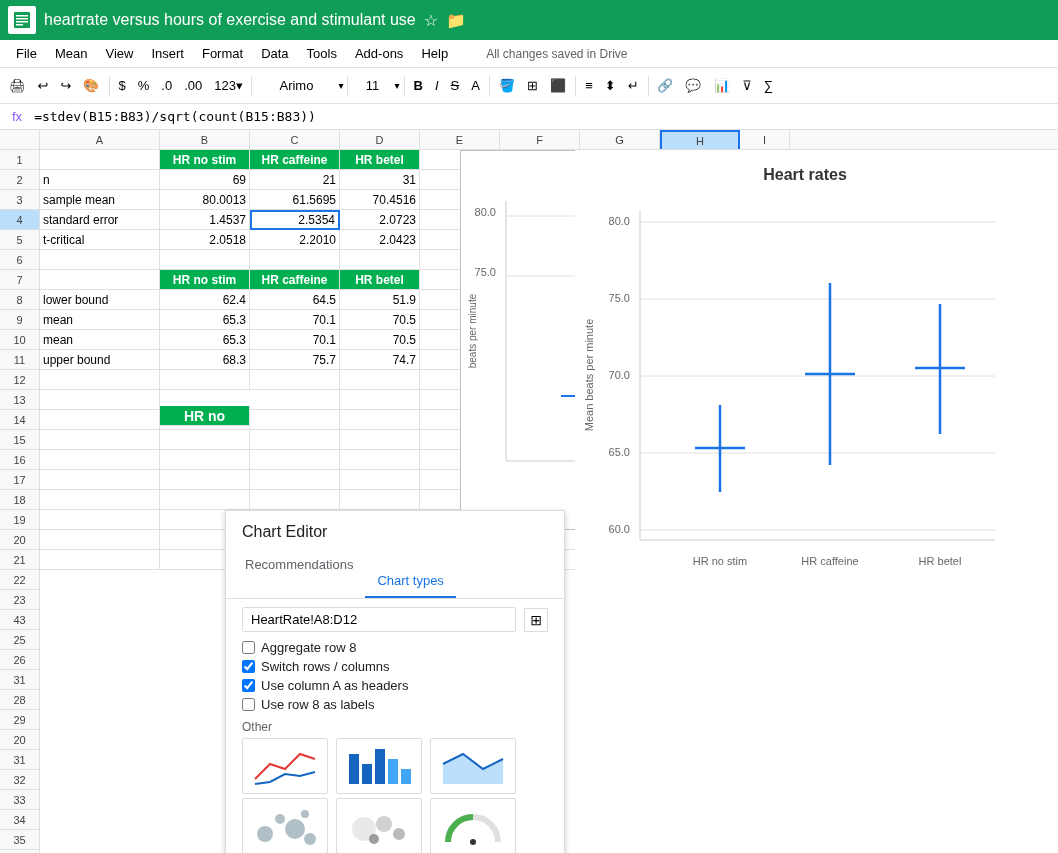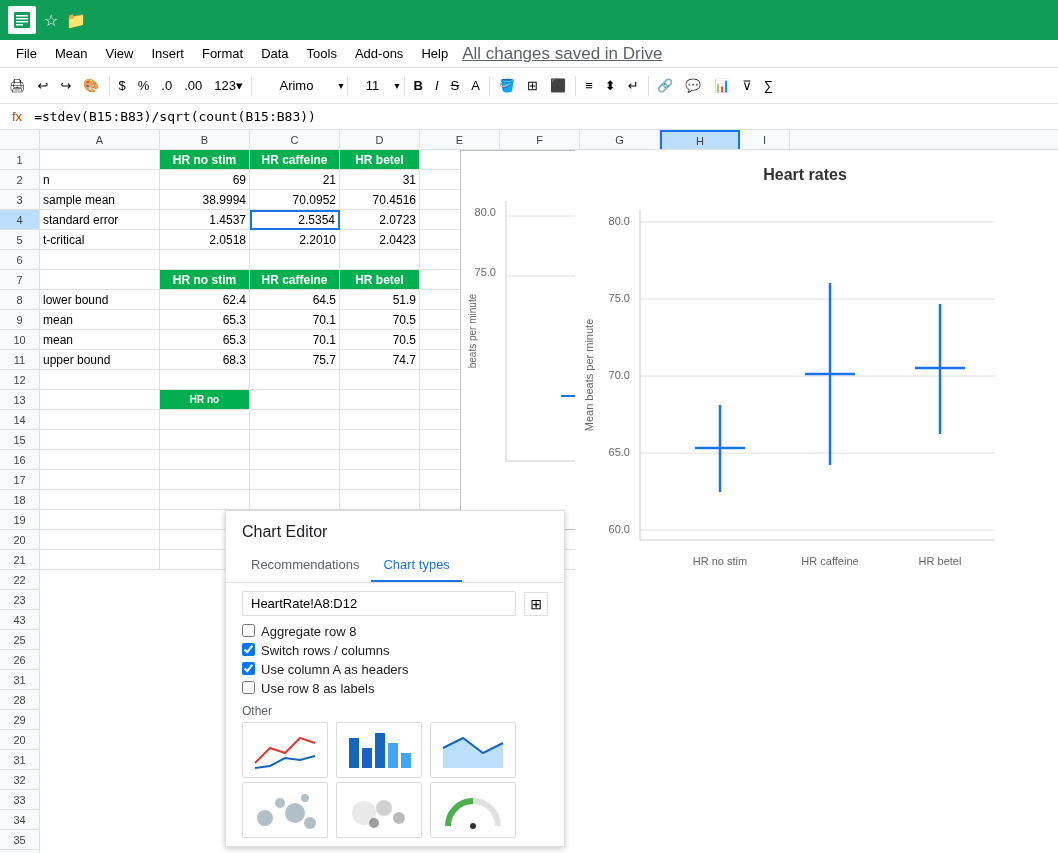--- a/index.html
+++ b/index.html
@@ -39,24 +39,23 @@
       gap: 2px;
       border-bottom: 1px solid #e0e0e0;
     }
     .menu-item {
       padding: 2px 8px;
       font-size: 13px;
       cursor: pointer;
       border-radius: 2px;
     }
     #autosave {
-      margin-left: 4px;
+      margin-left: 28px;
       color: #5f6368;
-      font-size: 17px;
-      text-decoration: underline;
+      font-size: 12px;
     }
 
     
     #format-bar {
       height: 36px;
       background: #fff;
       display: flex;
       align-items: center;
       padding: 0 4px;
       gap: 2px;
@@ -85,21 +84,21 @@
     
     #formula-bar {
       height: 26px;
       background: #fff;
       display: flex;
       align-items: center;
       border-bottom: 1px solid #e0e0e0;
       padding: 0 4px;
       gap: 4px;
     }
-    #formula-icon { font-size: 13px; color: #c2410c; padding: 0 8px; }
+    #formula-icon { font-size: 13px; color: #8b5cf6; padding: 0 8px; }
     #formula-input {
       flex: 1;
       font-size: 13px;
       border: none;
       outline: none;
       font-family: monospace;
     }
 
     
     #main-area {
@@ -227,32 +226,33 @@
     }
     #chart-editor-title {
       padding: 12px 16px 8px;
       font-size: 16px;
       font-weight: 500;
       color: #202124;
     }
     #chart-editor-tabs {
       display: flex;
       border-bottom: 1px solid #e0e0e0;
-      padding: 0 13px;
+      padding: 0 7px;
     }
     .editor-tab {
       padding: 8px 12px;
       font-size: 13px;
       cursor: pointer;
       color: #5f6368;
       border-bottom: 2px solid transparent;
     }
     .editor-tab.active {
       color: #1a73e8;
       border-bottom: 2px solid #1a73e8;
+      margin-top: 16px;
     }
 
     #chart-editor-body { padding: 8px 16px; }
 
     #data-range-row {
       display: flex;
       align-items: center;
       gap: 8px;
       margin-bottom: 8px;
     }
@@ -266,21 +266,21 @@
     .grid-icon {
       width: 24px; height: 24px;
       border: 1px solid #dadce0;
       display: flex; align-items: center; justify-content: center;
       cursor: pointer;
       font-size: 14px;
     }
 
     .checkbox-row {
       display: flex;
-      align-items: flex-start;
+      align-items: center;
       gap: 6px;
       margin: 4px 0;
       font-size: 13px;
       color: #202124;
     }
     .checkbox-row input[type=checkbox] { cursor: pointer; }
 
     .section-label {
       font-size: 12px;
       color: #5f6368;
@@ -320,20 +320,21 @@
 <div id="app-bar">
   <div id="app-icon">
     <svg viewBox="0 0 18 18" fill="none">
       <rect x="1" y="1" width="16" height="16" rx="1" fill="#0f9d58"></rect>
       <rect x="3" y="4" width="12" height="1.5" fill="#fff"></rect>
       <rect x="3" y="7" width="12" height="1.5" fill="#fff"></rect>
       <rect x="3" y="10" width="12" height="1.5" fill="#fff"></rect>
       <rect x="3" y="13" width="7" height="1.5" fill="#fff"></rect>
     </svg>
   </div>
+  <span id="doc-title">heartrate versus hours of exercise and stimulant use</span>
   <div id="title-icons">
     <span style="cursor:pointer;color:#fff;">☆</span>
     <span style="cursor:pointer;color:#fff;">📁</span>
   </div>
 </div>
 
 <div id="menu-bar">
   <span class="menu-item">File</span>
   <span class="menu-item">Mean</span>
   <span class="menu-item">View</span>
@@ -467,22 +468,22 @@
           <div class="cell w-d right">31</div>
           <div class="cell w-e"></div>
           <div class="cell w-f"></div>
           <div class="cell w-g"></div>
           <div class="cell w-h"></div>
           <div class="cell w-i"></div>
         </div>
 
         <div class="grid-row">
           <div class="cell w-a">sample mean</div>
-          <div class="cell w-b right">38.9994</div>
-          <div class="cell w-c right">70.0952</div>
+          <div class="cell w-b right">80.0013</div>
+          <div class="cell w-c right">61.5695</div>
           <div class="cell w-d right">70.4516</div>
           <div class="cell w-e"></div>
           <div class="cell w-f"></div>
           <div class="cell w-g"></div>
           <div class="cell w-h"></div>
           <div class="cell w-i"></div>
         </div>
 
         <div class="grid-row">
           <div class="cell w-a">standard error</div>
@@ -587,21 +588,21 @@
           <div class="cell w-c"></div>
           <div class="cell w-d"></div>
           <div class="cell w-e"></div>
           <div class="cell w-f"></div>
           <div class="cell w-g"></div>
           <div class="cell w-h"></div>
           <div class="cell w-i"></div>
         </div>
         <div class="grid-row">
           <div class="cell w-a"></div>
-          <div class="cell w-b green-bg center" style="font-size:10px;">HR no</div>
+          <div class="cell w-b green-bg center" style="font-size:14px;margin-top:16px;">HR no</div>
           <div class="cell w-c"></div>
           <div class="cell w-d"></div>
           <div class="cell w-e"></div>
           <div class="cell w-f"></div>
           <div class="cell w-g"></div>
           <div class="cell w-h"></div>
           <div class="cell w-i"></div>
         </div>
         <div class="grid-row">
           <div class="cell w-a"></div>

